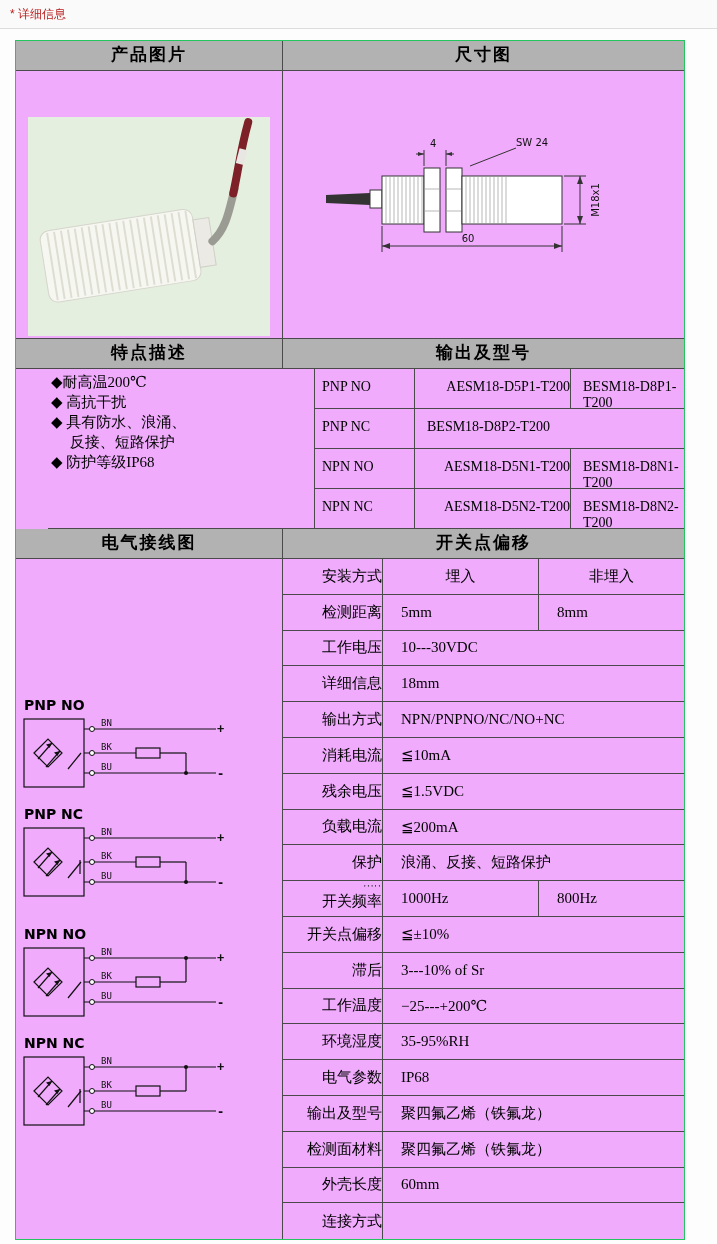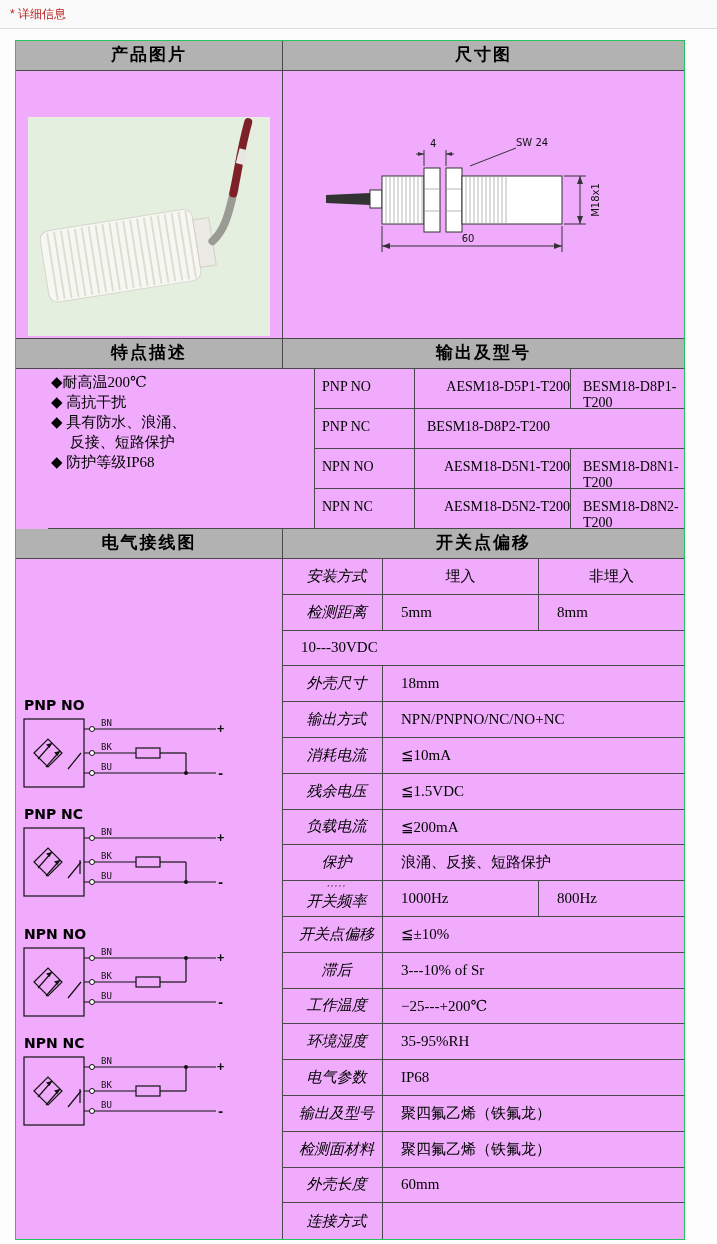--- a/index.html
+++ b/index.html
@@ -40,21 +40,21 @@
   .mcell.c0 { width:100px; padding-left:7px; }
   .mcell.c1 { width:156px; padding-left:12px;text-align:right; }
   .mcell.c2 { flex:1; border-right:none; padding-left:12px; }
   .wiring-cell { padding-top:138px; }
   .param-row { display:flex; height:35.8px; }
   .param-row:last-child > .pcell { border-bottom:none; }
   .pcell {
     border-right:1px solid #4a4a4a; border-bottom:1px solid #4a4a4a;
     display:flex; align-items:center; font-size:15px;
   }
-  .pcell.p0 { width:100px; padding-left:8px; flex-direction:column; align-items:center; justify-content:center;font-style:italic; }
+  .pcell.p0 { width:100px; padding-left:8px; flex-direction:column; align-items:flex-end; justify-content:center; }
   .pcell.p1 { width:156px; padding-left:18px; }
   .pcell.p2 { flex:1; border-right:none; padding-left:18px; }
   .pcell.span2 { flex:1; border-right:none; padding-left:18px; }
   .pcell.center { justify-content:center; padding-left:0; }
   .pcell.big { font-size:15px; }
   .pnote { font-size:9px; line-height:5px; height:6px; letter-spacing:2px; color:#111; }
   .wiring-block { margin:0 0 7px 6px; }
   .wiring-block:nth-child(3) { margin-top:18px; }
   .wiring-title {
     font-family:"DejaVu Sans",sans-serif; font-weight:bold;
@@ -305,25 +305,28 @@
               <div class="pcell p2 center">非埋入</div>
             </div>
             <div class="param-row">
               <div class="pcell p0">
                 <div class="plab">检测距离</div>
               </div>
               <div class="pcell p1">5mm</div>
               <div class="pcell p2">8mm</div>
             </div>
             <div class="param-row">
+              <div class="pcell p0">
+                <div class="plab">工作电压</div>
+              </div>
               <div class="pcell p1 span2">10---30VDC</div>
             </div>
             <div class="param-row">
               <div class="pcell p0">
-                <div class="plab">外壳尺寸</div>
+                <div class="plab">详细信息</div>
               </div>
               <div class="pcell p1 span2">18mm</div>
             </div>
             <div class="param-row">
               <div class="pcell p0">
                 <div class="plab">输出方式</div>
               </div>
               <div class="pcell p1 span2">NPN/PNPNO/NC/NO+NC</div>
             </div>
             <div class="param-row">

